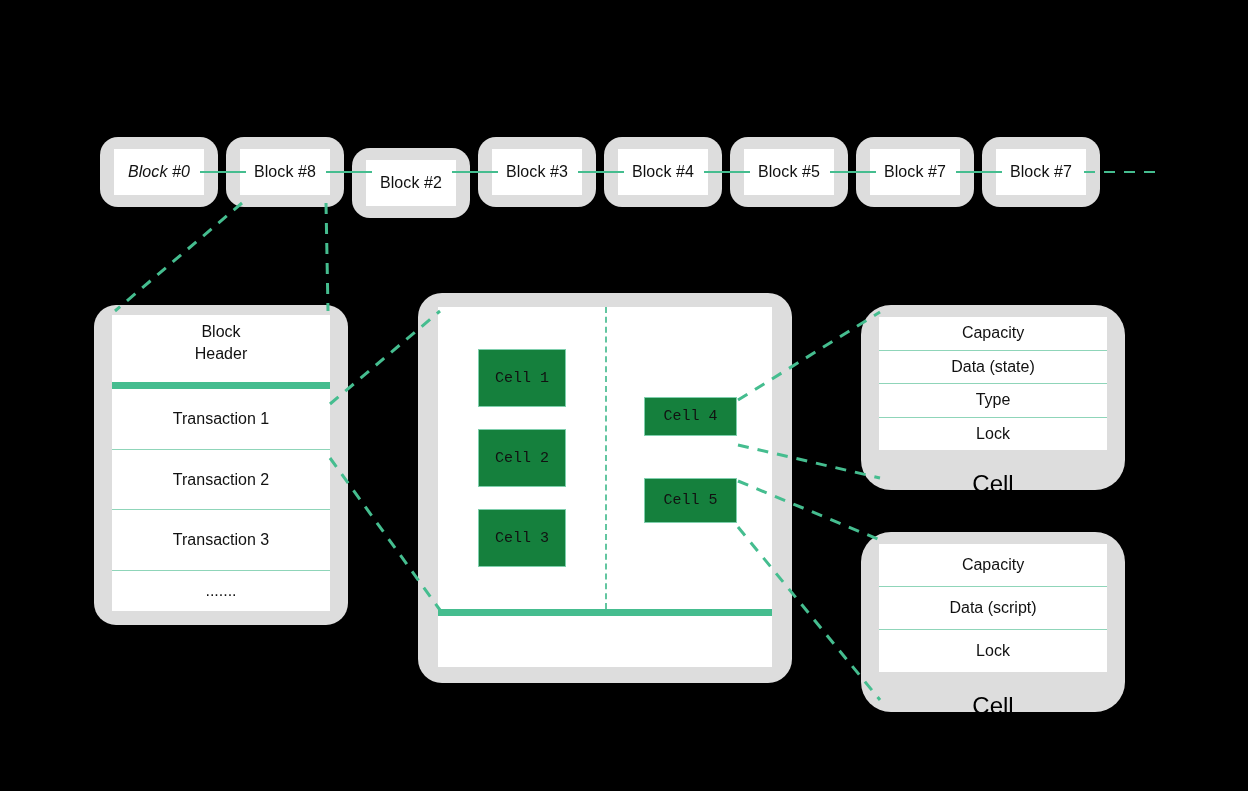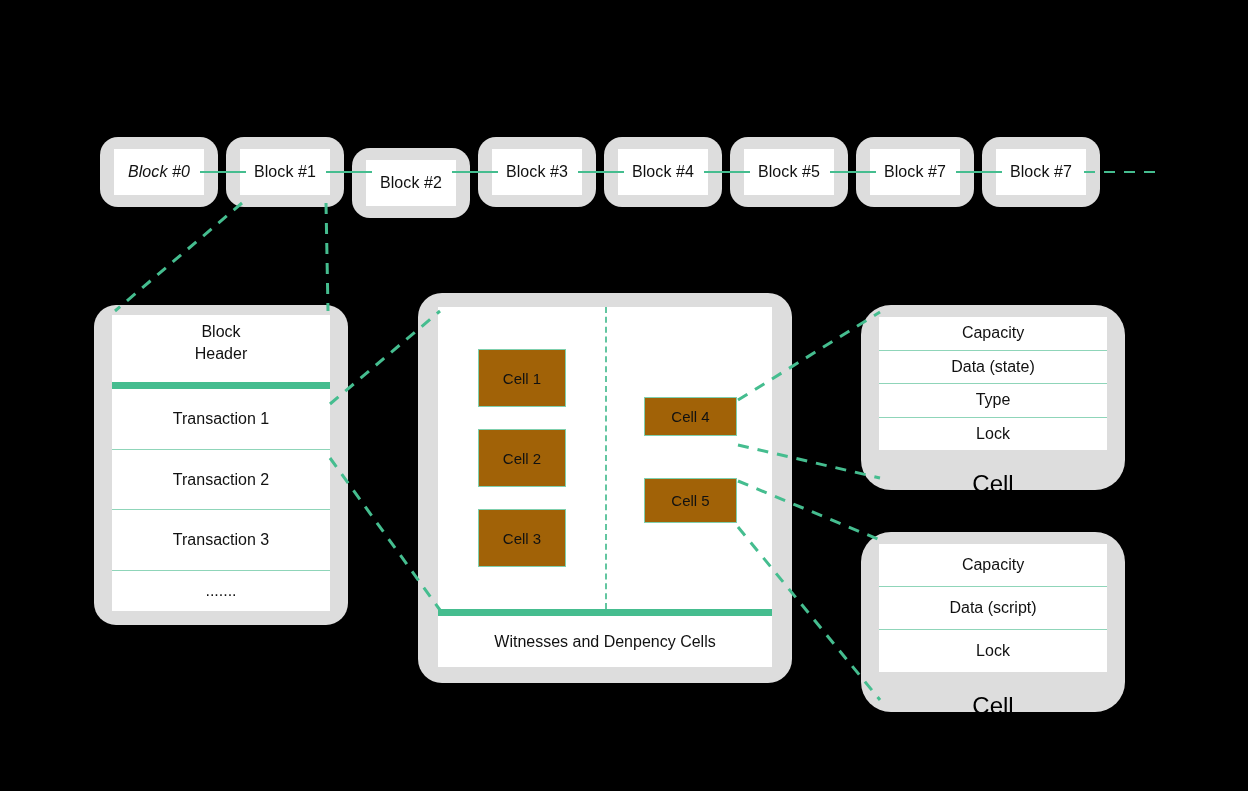--- a/index.html
+++ b/index.html
@@ -127,27 +127,28 @@
   .vdash {
     position: absolute;
     left: 50%;
     top: 0; bottom: 0;
     width: 0;
     border-left: 2px dashed #63c6a0;
   }
   .cell-box {
     position: absolute;
     border: 1.5px solid #7fcfad;
-    background: #a16207;
+    background: #15803d;
     display: flex;
     align-items: center;
     justify-content: center;
     font-size: 15px;
     color: #111111;
     box-sizing: border-box;
+    font-family: Liberation Mono, monospace;
   }
   #cell1 { left: 40px;  top: 42px;  width: 88px; height: 58px; }
   #cell2 { left: 40px;  top: 122px; width: 88px; height: 58px; }
   #cell3 { left: 40px;  top: 202px; width: 88px; height: 58px; }
   #cell4 { left: 206px; top: 90px;  width: 93px; height: 39px; }
   #cell5 { left: 206px; top: 171px; width: 93px; height: 45px; }
 
   #tx-footer {
     position: absolute;
     left: 0; right: 0; bottom: 0;
@@ -254,21 +255,21 @@
     </g>
   </svg>
 
   <div class="card block-chip" style="left:100px;  top:137px;font-style:italic;">
     <div class="inner">
       <span class="label">Block #0</span>
     </div>
   </div>
   <div class="card block-chip" style="left:226px; top:137px;">
     <div class="inner">
-      <span class="label">Block #1</span>
+      <span class="label">Block #8</span>
     </div>
   </div>
   <div class="card block-chip" style="left:352px; top:148px;">
     <div class="inner">
       <span class="label">Block #2</span>
     </div>
   </div>
   <div class="card block-chip" style="left:478px; top:137px;">
     <div class="inner">
       <span class="label">Block #3</span>
@@ -319,21 +320,20 @@
       <div id="tx-body">
         <div class="vdash"></div>
         <div class="cell-box" id="cell1">Cell 1</div>
         <div class="cell-box" id="cell2">Cell 2</div>
         <div class="cell-box" id="cell3">Cell 3</div>
         <div class="cell-box" id="cell4">Cell 4</div>
         <div class="cell-box" id="cell5">Cell 5</div>
       </div>
       <div id="tx-footer">
         <div class="thick-rule"></div>
-        <div class="footer-label">Witnesses and Denpency Cells</div>
       </div>
     </div>
   </div>
 
   <div class="card cell-panel" id="cell-panel-1">
     <div class="inner">
       <div class="cp-row">Capacity</div>
       <div class="thin-rule"></div>
       <div class="cp-row">Data (state)</div>
       <div class="thin-rule"></div>

